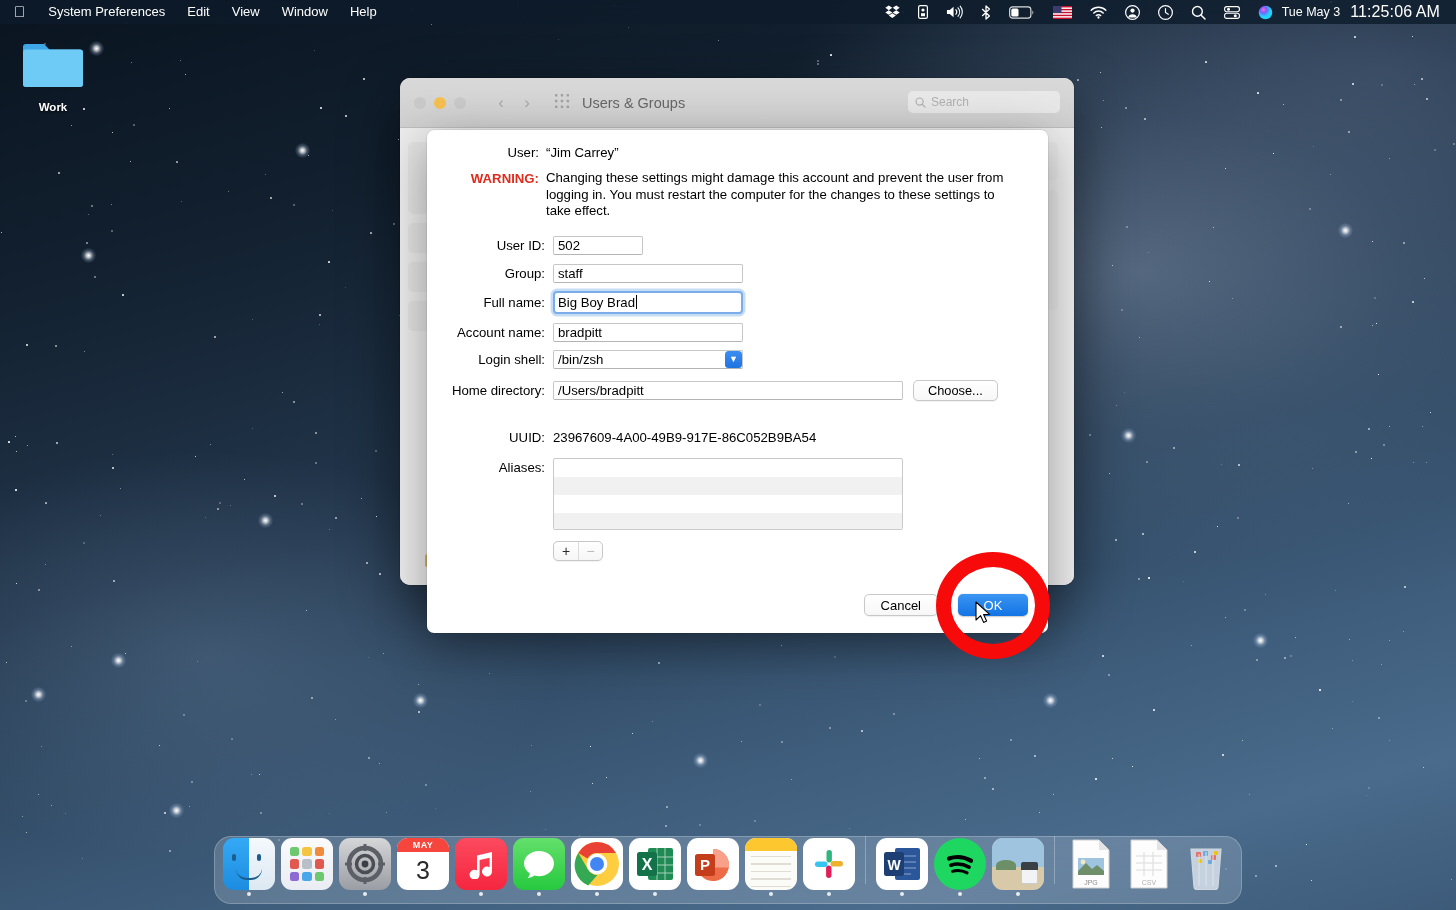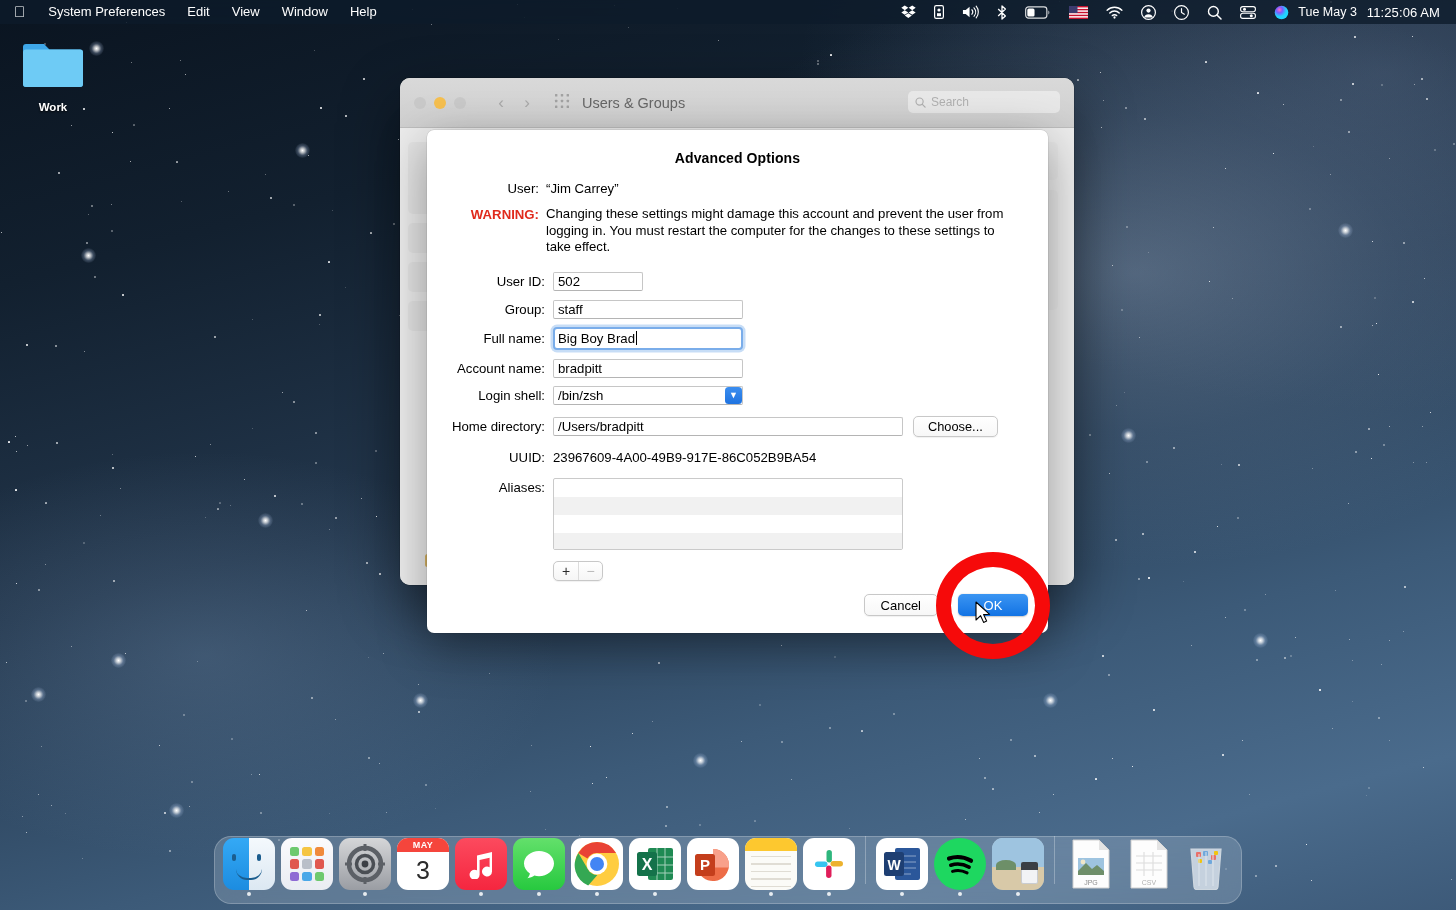--- a/index.html
+++ b/index.html
@@ -32,21 +32,21 @@
     display:flex; align-items:center;
     color:#fff; font-size:13px;
     padding:0 10px 0 0; z-index:60;
   }
   .mb-left { display:flex; align-items:center; gap:0px; }
   .mb-item { padding:0 11px; line-height:24px; white-space:nowrap; }
   .mb-item.apple { padding:0 12px 0 14px; font-size:15px; }
   .mb-item.bold { font-weight:normal; }
   .mb-right { margin-left:auto; display:flex; align-items:center; gap:0px; }
   .mb-icon { padding:0 9px; display:flex; align-items:center; height:24px; }
-  .mb-clock { padding:0 6px 0 8px; font-size:13px; letter-spacing:.1px; white-space:nowrap; }
+  .mb-clock { padding:0 6px 0 8px; font-size:16px; letter-spacing:.1px; white-space:nowrap; }
   .mb-date { padding-right:2px; font-size:12.5px; }
 
   
   #folder-work { position:absolute; left:20px; top:38px; width:66px; text-align:center; z-index:5; }
   #folder-work .fname {
     color:#fff; font-size:11.5px; margin-top:5px;
     text-shadow:0 1px 2px rgba(0,0,0,.85); font-weight:600;
   }
 
   
@@ -134,21 +134,21 @@
     color:#fff; font-size:9px;
   }
   .field.home { width:350px; }
   #choose-btn {
     margin-left:10px; height:21px; padding:0 14px;
     background:linear-gradient(#ffffff,#f7f7f7);
     border:.5px solid #c8c8c8; border-radius:5px;
     font-size:12.8px; color:#000; display:flex; align-items:center;
     box-shadow:0 .5px 1px rgba(0,0,0,.06);
   }
-  #uuid-row { margin-top:12px; }
+  #uuid-row { margin-top:28px; }
   #uuid-row .flbl { width:126px; }
   #aliases-row { margin-top:12px; align-items:flex-start; }
   #aliases-row .flbl { padding-top:2px; }
   #aliases-list {
     width:350px; height:72px; background:#fff;
     border:.5px solid #cacaca; border-radius:2px; overflow:hidden;
   }
   .alias-line { height:18px; }
   .alias-line.alt { background:#f1f1f1; }
   #pm-wrap {
@@ -813,21 +813,20 @@
     <div id="prefs-lock">
       <svg width="22" height="26" viewBox="0 0 22 26">
           <path d="M6 11V8a5 5 0 0 1 10 0v3" fill="none" stroke="#c0a060" stroke-width="2"></path>
           <rect x="3" y="11" width="16" height="13" rx="2.5" fill="#d8b566"></rect>
         </svg>
     </div>
   </div>
 </div>
 
 <div id="sheet">
-  <div id="sheet-title">Advanced Options</div>
 
   <div class="row" id="user-row">
     <div class="lbl">User:</div>
     <div class="val">“Jim Carrey”</div>
   </div>
 
   <div class="row" id="warn-row">
     <div class="lbl warn">WARNING:</div>
     <div id="warn-text">Changing these settings might damage this account and prevent the user from logging in. You must restart the computer for the changes to these settings to take effect.</div>
   </div>

